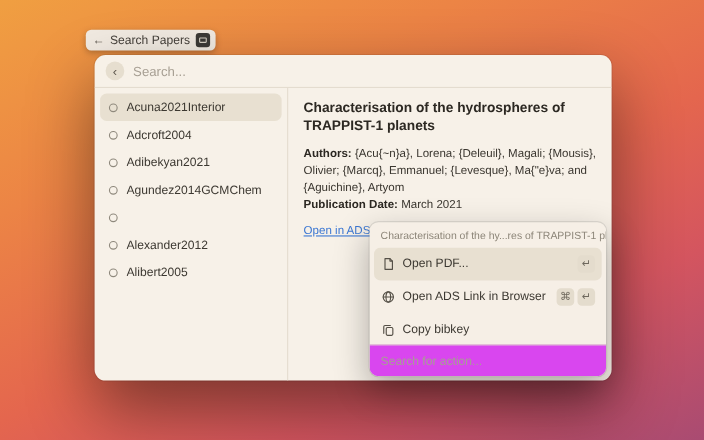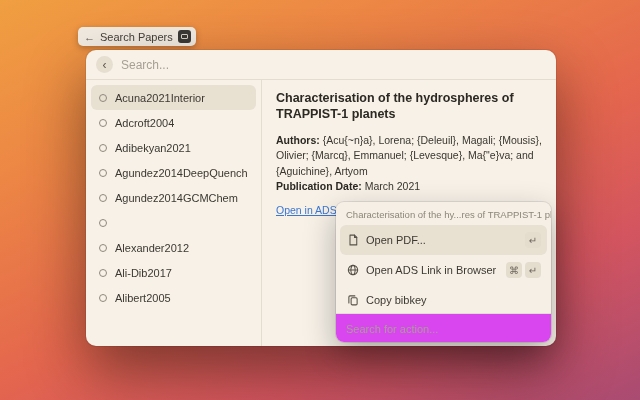--- a/index.html
+++ b/index.html
@@ -125,36 +125,28 @@
       <div class="row">
         <span class="bullet"></span>
         <span class="rowlabel">Adcroft2004</span>
       </div>
       <div class="row">
         <span class="bullet"></span>
         <span class="rowlabel">Adibekyan2021</span>
       </div>
       <div class="row">
         <span class="bullet"></span>
-        <span class="rowlabel">Agundez2014DeepQuench</span>
-      </div>
-      <div class="row">
-        <span class="bullet"></span>
         <span class="rowlabel">Agundez2014GCMChem</span>
       </div>
       <div class="row">
         <span class="bullet"></span>
       </div>
       <div class="row">
         <span class="bullet"></span>
         <span class="rowlabel">Alexander2012</span>
-      </div>
-      <div class="row">
-        <span class="bullet"></span>
-        <span class="rowlabel">Ali-Dib2017</span>
       </div>
       <div class="row">
         <span class="bullet"></span>
         <span class="rowlabel">Alibert2005</span>
       </div>
     </div>
 
     <div class="detail">
       <div class="title">Characterisation of the hydrospheres of TRAPPIST-1 planets</div>
       <div class="authors"><b>Authors:</b><span> {Acu{~n}a}, Lorena; {Deleuil}, Magali; {Mousis}, Olivier; {Marcq}, Emmanuel; {Levesque}, Ma{"e}va; and {Aguichine}, Artyom</span></div>

